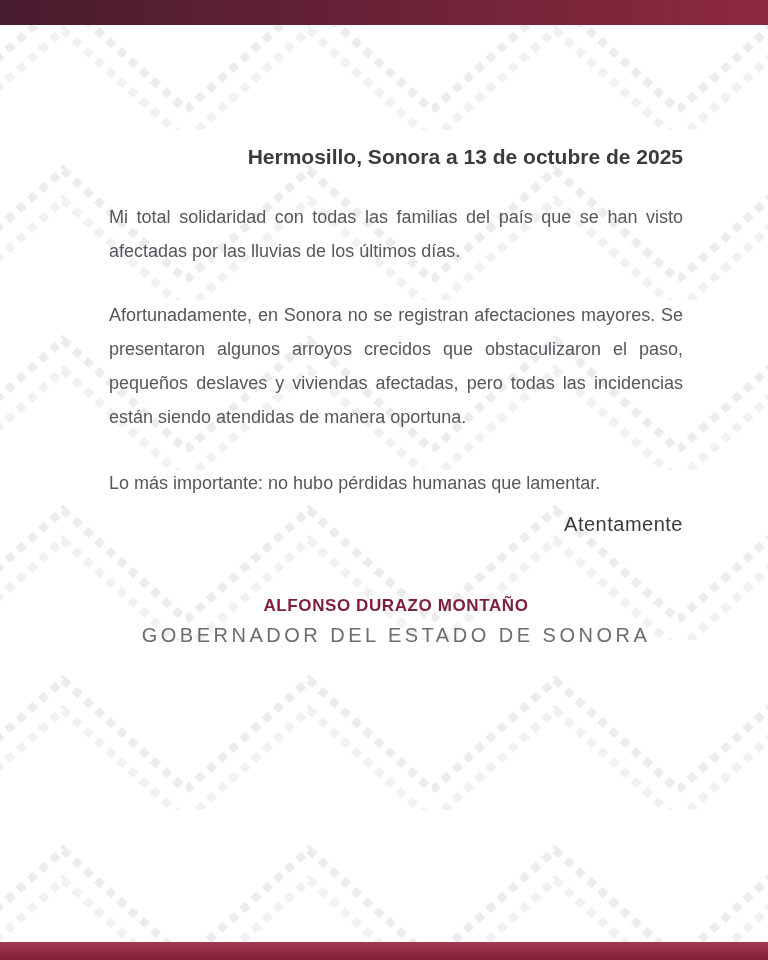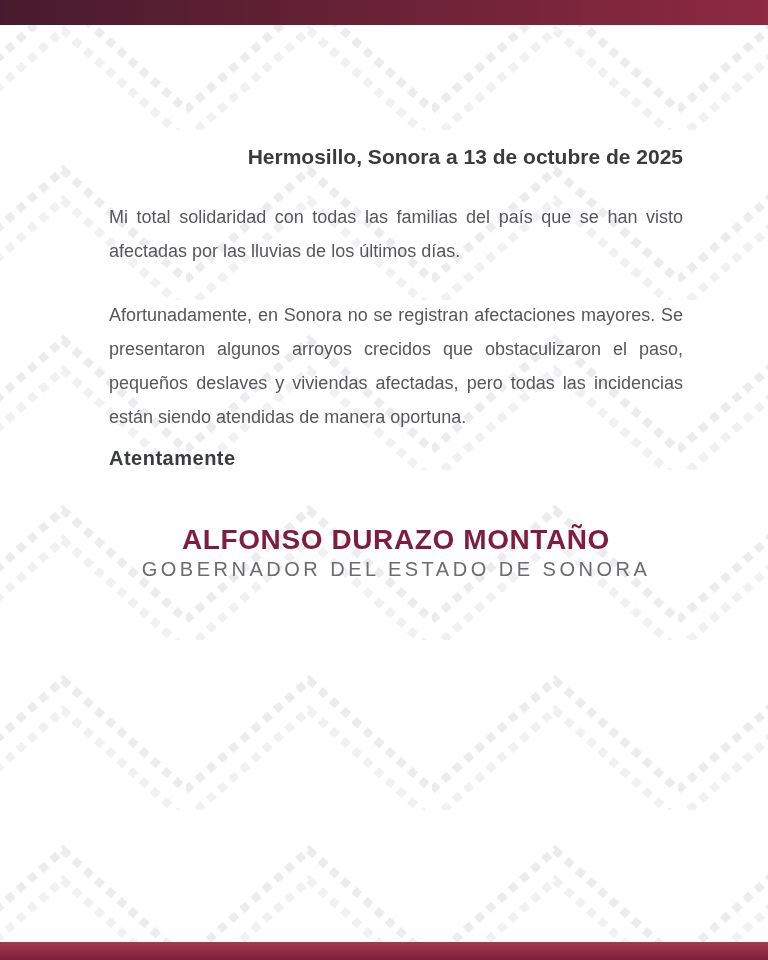--- a/index.html
+++ b/index.html
@@ -68,33 +68,33 @@
     line-height: 34px;
     font-weight: 400;
     color: var(--body-text, #56575a);
   }
   .para.p1 { margin-top: 29px; }
   .para.p2 { margin-top: 30px; }
   .para.p3 { margin-top: 32px; }
   .para.p4 { margin-top: 30px; }
   .closing {
     margin: 11px 0 0 0;
-    text-align: left;
+    text-align: right;
     font-size: 20px;
     line-height: 26px;
-    font-weight: 700;
+    font-weight: 400;
     letter-spacing: 0.5px;
     color: var(--heading-text, #3a3b3d);
   }
   .signature {
     margin-top: 54px;
     text-align: center;
   }
   .sig-name {
-    font-size: 28px;
+    font-size: 17px;
     line-height: 30px;
     font-weight: 800;
     letter-spacing: 0.6px;
     color: var(--signature-name-color, #7e1e3e);
   }
   .sig-title {
     margin-top: 3px;
     font-size: 20px;
     line-height: 22px;
     font-weight: 400;
@@ -119,20 +119,21 @@
 
   <div class="bar top"></div>
 
   <main class="content">
     <p class="dateline">Hermosillo, Sonora a 13 de octubre de 2025</p>
 
     <p class="para p1">Mi total solidaridad con todas las familias del país que se han visto afectadas por las lluvias de los últimos días.</p>
 
     <p class="para p2">Afortunadamente, en Sonora no se registran afectaciones mayores. Se presentaron algunos arroyos crecidos que obstaculizaron el paso, pequeños deslaves y viviendas afectadas, pero todas las incidencias están siendo atendidas de manera oportuna.</p>
 
+    <p class="para p3">Lo más importante: no hubo pérdidas humanas que lamentar.</p>
 
 
     <p class="closing">Atentamente</p>
 
     <div class="signature">
       <div class="sig-name">ALFONSO DURAZO MONTAÑO</div>
       <div class="sig-title">GOBERNADOR DEL ESTADO DE SONORA</div>
     </div>
   </main>
 

